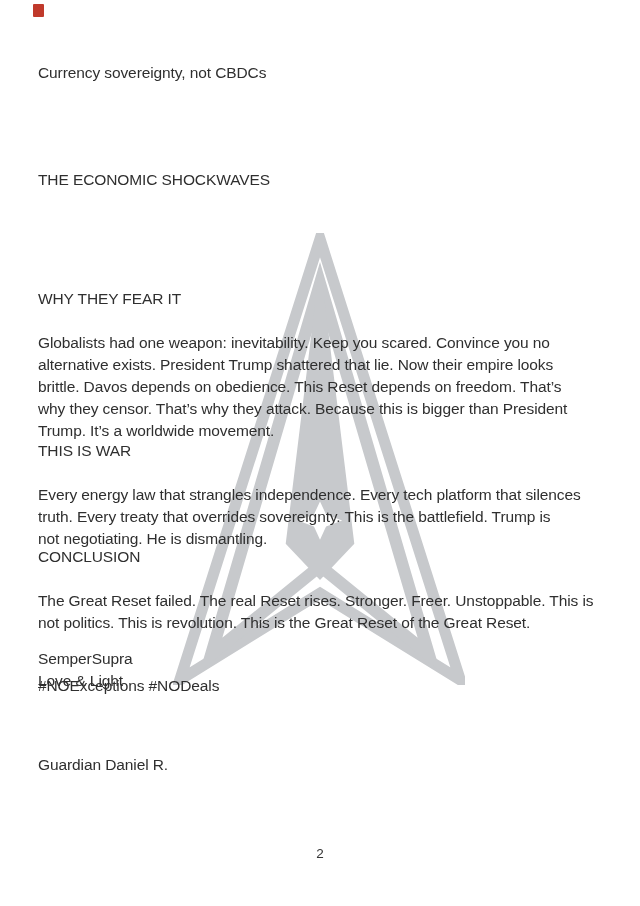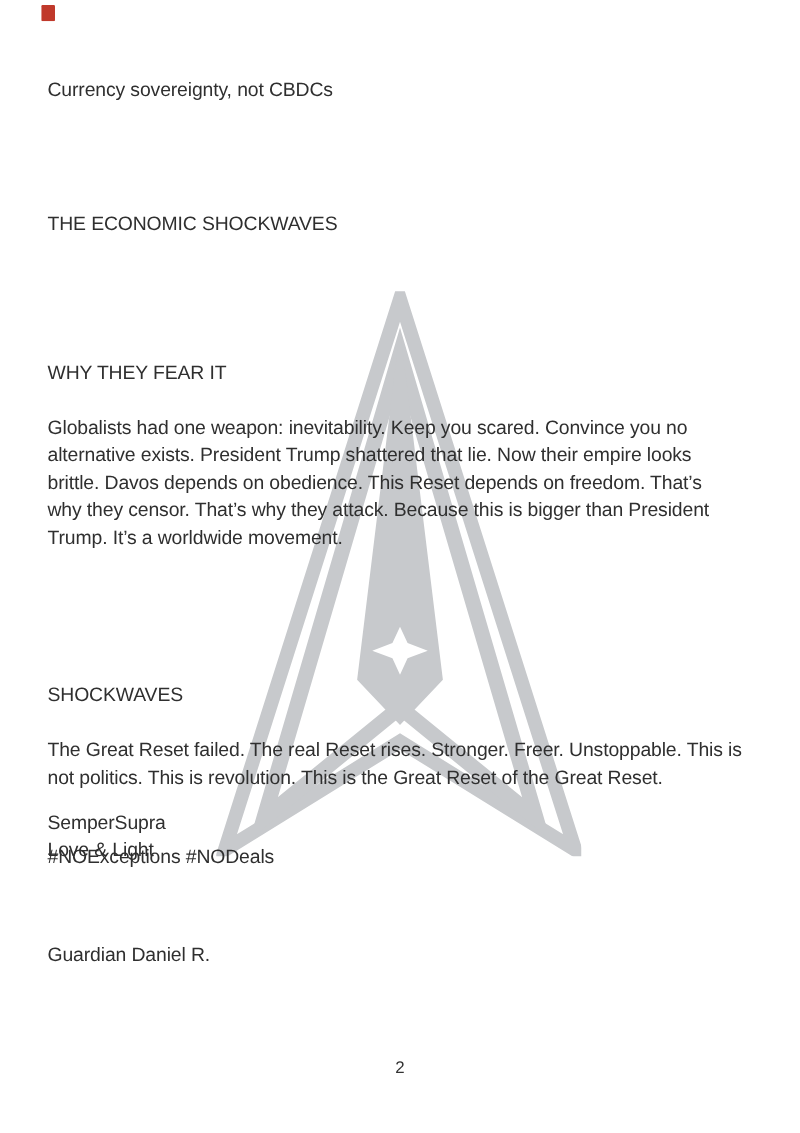--- a/index.html
+++ b/index.html
@@ -48,24 +48,28 @@
   <div class="block" style="top:266px">
     <div>WHY THEY FEAR IT</div>
     <div>Globalists had one weapon: inevitability. Keep you scared. Convince you no
 alternative exists. President Trump shattered that lie. Now their empire looks
 brittle. Davos depends on obedience. This Reset depends on freedom. That’s
 why they censor. That’s why they attack. Because this is bigger than President
 Trump. It’s a worldwide movement.</div>
   </div>
 
   <div class="block" style="top:418px">
+    <div>THIS IS WAR</div>
+    <div>Every energy law that strangles independence. Every tech platform that silences
+truth. Every treaty that overrides sovereignty. This is the battlefield. Trump is
+not negotiating. He is dismantling.</div>
   </div>
 
   <div class="block" style="top:524px">
-    <div>SHOCKWAVES</div>
+    <div>CONCLUSION</div>
     <div>The Great Reset failed. The real Reset rises. Stronger. Freer. Unstoppable. This is
 not politics. This is revolution. This is the Great Reset of the Great Reset.</div>
   </div>
 
   <div class="block" style="top:648px">SemperSupra
 Love &amp; Light</div>
   <div class="block" style="top:675px">#NOExceptions #NODeals</div>
   <div class="block" style="top:754px">Guardian Daniel R.</div>
 
   <div class="pagenum">2</div>

